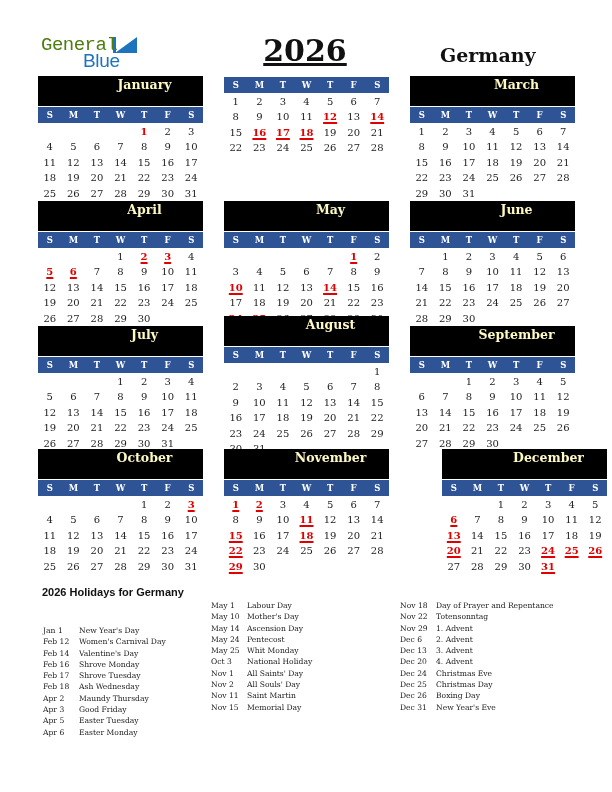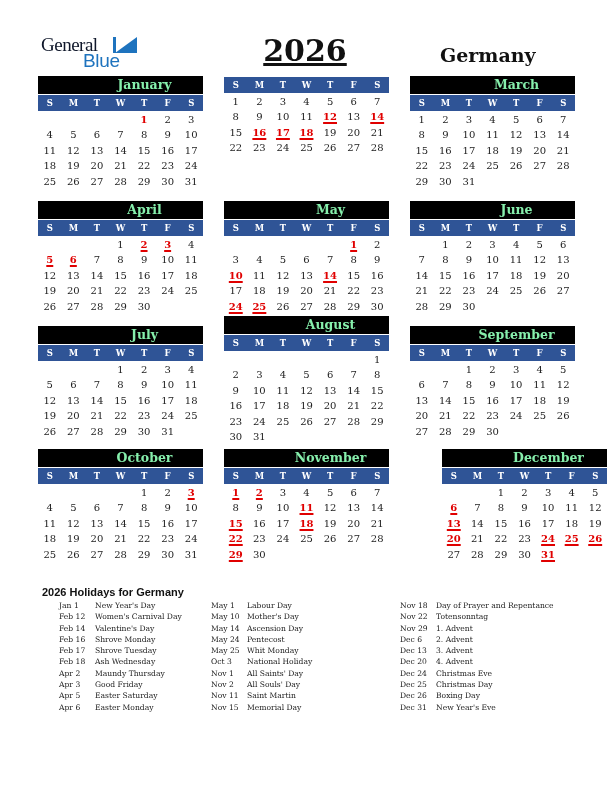--- a/index.html
+++ b/index.html
@@ -1,29 +1,29 @@
 <!DOCTYPE html>
 <html><head>
 <meta charset="utf-8">
 <style>
   * { box-sizing: border-box; margin: 0; padding: 0; }
   html, body { width: 612px; height: 792px; background: #ffffff; overflow: hidden; }
   body { position: relative; font-family: "DejaVu Serif", "Liberation Serif", serif; color: #222; }
 
   .logo { position: absolute; left: 41px; top: 34px; width: 100px; height: 40px; }
-  .logo .general { position: absolute; left: 0; top: 0; font-family: Liberation Serif, serif; font-size: 19px; color: #0f172a; letter-spacing: -0.5px; }
+  .logo .general { position: absolute; left: 0; top: 0; font-family: Liberation Mono, monospace; font-size: 19px; color: #4d7c0f; letter-spacing: -0.5px; }
   .logo .blue { position: absolute; left: 42px; top: 16px; font-family: "Liberation Sans", sans-serif; font-size: 19px; color: #1e73be; letter-spacing: -0.3px; }
   .logo .tri { position: absolute; left: 74px; top: 3px; width: 0; height: 0; border-left: 22px solid transparent; border-bottom: 16px solid #1e73be; }
   .logo .tri-bar { position: absolute; left: 72px; top: 3px; width: 3px; height: 16px; background: #1e73be; }
 
   .year { position: absolute; left: 230px; top: 33px; width: 150px; text-align: center; font-family: "DejaVu Serif", serif; font-weight: bold; font-size: 30px; color: #111; text-decoration: underline; }
   .country { position: absolute; left: 440px; top: 44px; width: 130px; font-family: "DejaVu Serif", serif; font-weight: bold; font-size: 19px; color: #111; }
 
   .month { position: absolute; width: 165px; }
-  .month .mhead { height: 18px; background: #000; color: #86efac; text-align: center; font-weight: bold; font-size: 12.5px; line-height: 18px; font-family: "DejaVu Serif", serif; padding-left: 48px; }
+  .month .mhead { height: 30px; background: #000; color: #fef9c3; text-align: center; font-weight: bold; font-size: 12.5px; line-height: 18px; font-family: "DejaVu Serif", serif; padding-left: 48px; }
   .month .dow { display: grid; grid-template-columns: repeat(7, 1fr); height: 16px; background: #2f5496; margin-top: 1px; }
   .month .dow span { color: #fff; font-size: 8.5px; font-weight: bold; text-align: center; line-height: 16px; font-family: "DejaVu Serif", serif; }
   .month .grid { display: grid; grid-template-columns: repeat(7, 1fr); grid-auto-rows: 15.4px; margin-top: 1px; }
   .month .grid span { font-size: 10px; text-align: center; line-height: 15.4px; color: #222; font-family: "DejaVu Serif", serif; }
   .month .grid span.hol { color: #e00000; font-weight: bold; text-decoration: underline; text-decoration-thickness: 1.5px; text-underline-offset: 2px; }
   .month .grid span.hol.nou { text-decoration: none; }
 
   .holidays-title { position: absolute; left: 42px; top: 586px; font-family: "Liberation Sans", sans-serif; font-weight: bold; font-size: 11px; color: #111; }
   .hcol { position: absolute; top: 600px; }
   .hrow { display: flex; height: 11.3px; font-size: 7.6px; line-height: 11.3px; color: #222; font-family: "DejaVu Serif", serif; white-space: nowrap; }
@@ -601,21 +601,21 @@
         <span>28</span>
         <span>29</span>
         <span>30</span>
         <span class="hol">31</span>
       </div>
     </div>
   </div>
 
 <div class="holidays-title">2026 Holidays for Germany</div>
 <div id="holiday-list">
-    <div class="hcol" style="left: 59px;">
+    <div class="hcol" style="left: 43px; margin-top: 25px;">
       <div class="hrow">
         <span class="hd">Jan 1</span>
         <span>New Year's Day</span>
       </div>
       <div class="hrow">
         <span class="hd">Feb 12</span>
         <span>Women's Carnival Day</span>
       </div>
       <div class="hrow">
         <span class="hd">Feb 14</span>
@@ -636,21 +636,21 @@
       <div class="hrow">
         <span class="hd">Apr 2</span>
         <span>Maundy Thursday</span>
       </div>
       <div class="hrow">
         <span class="hd">Apr 3</span>
         <span>Good Friday</span>
       </div>
       <div class="hrow">
         <span class="hd">Apr 5</span>
-        <span>Easter Saturday</span>
+        <span>Easter Tuesday</span>
       </div>
       <div class="hrow">
         <span class="hd">Apr 6</span>
         <span>Easter Monday</span>
       </div>
     </div>
     <div class="hcol" style="left: 211px;">
       <div class="hrow">
         <span class="hd">May 1</span>
         <span>Labour Day</span>

